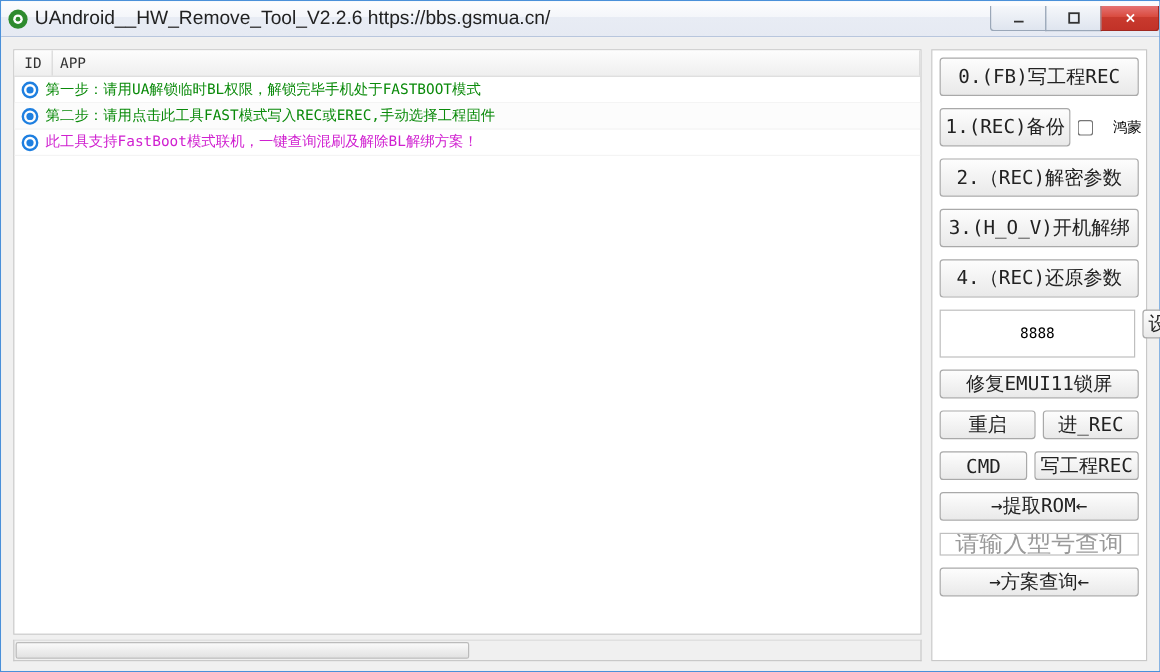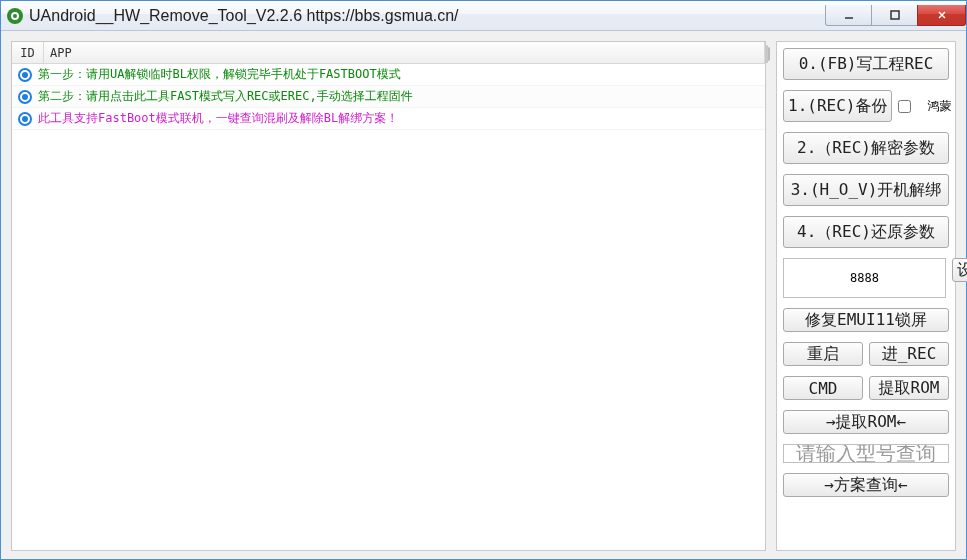--- a/index.html
+++ b/index.html
@@ -51,21 +51,21 @@
 
 .client {
   flex: 1; display: flex; padding: 10px 10px 8px 10px; gap: 8px;
   background: #f0f0f0;
   min-height: 0;
 }
 
 .panel {
   background: #fff; border: 1px solid #c8c8c8;
 }
-.left-col { display: flex; flex-direction: row; flex: 1; min-width: 0; }
+.left-col { display: flex; flex-direction: column; flex: 1; min-width: 0; }
 .left-panel {
   flex: 1; display: flex; flex-direction: column; min-height: 0;
 }
 .list-header {
   display: flex; height: 22px;
   background: linear-gradient(to bottom,#fdfdfd,#efefef);
   border-bottom: 1px solid #d8d8d8;
 }
 .list-header .col {
   border-right: 1px solid #d8d8d8;
@@ -235,21 +235,21 @@
 
       <div class="btn sm">修复EMUI11锁屏</div>
 
       <div class="row-flex">
         <div class="btn sm">重启</div>
         <div class="btn sm">进_REC</div>
       </div>
 
       <div class="row-flex">
         <div class="btn sm">CMD</div>
-        <div class="btn sm">提取ROM</div>
+        <div class="btn sm">写工程REC</div>
       </div>
 
       <div class="btn sm">→提取ROM←</div>
 
       <input class="text-input search" placeholder="请输入型号查询" style="">
 
       <div class="btn sm">→方案查询←</div>
     </div>
 
   </div>

